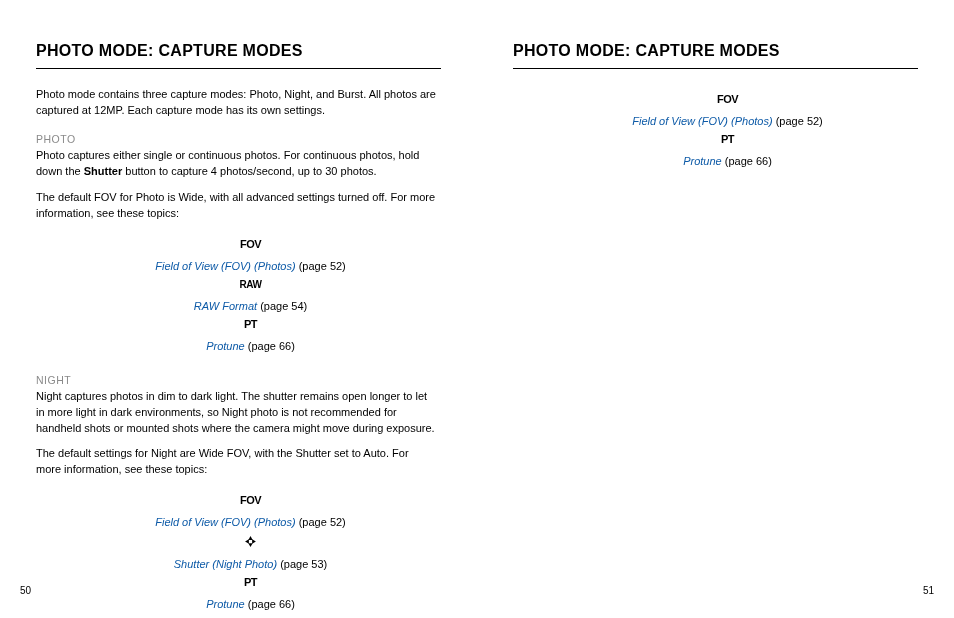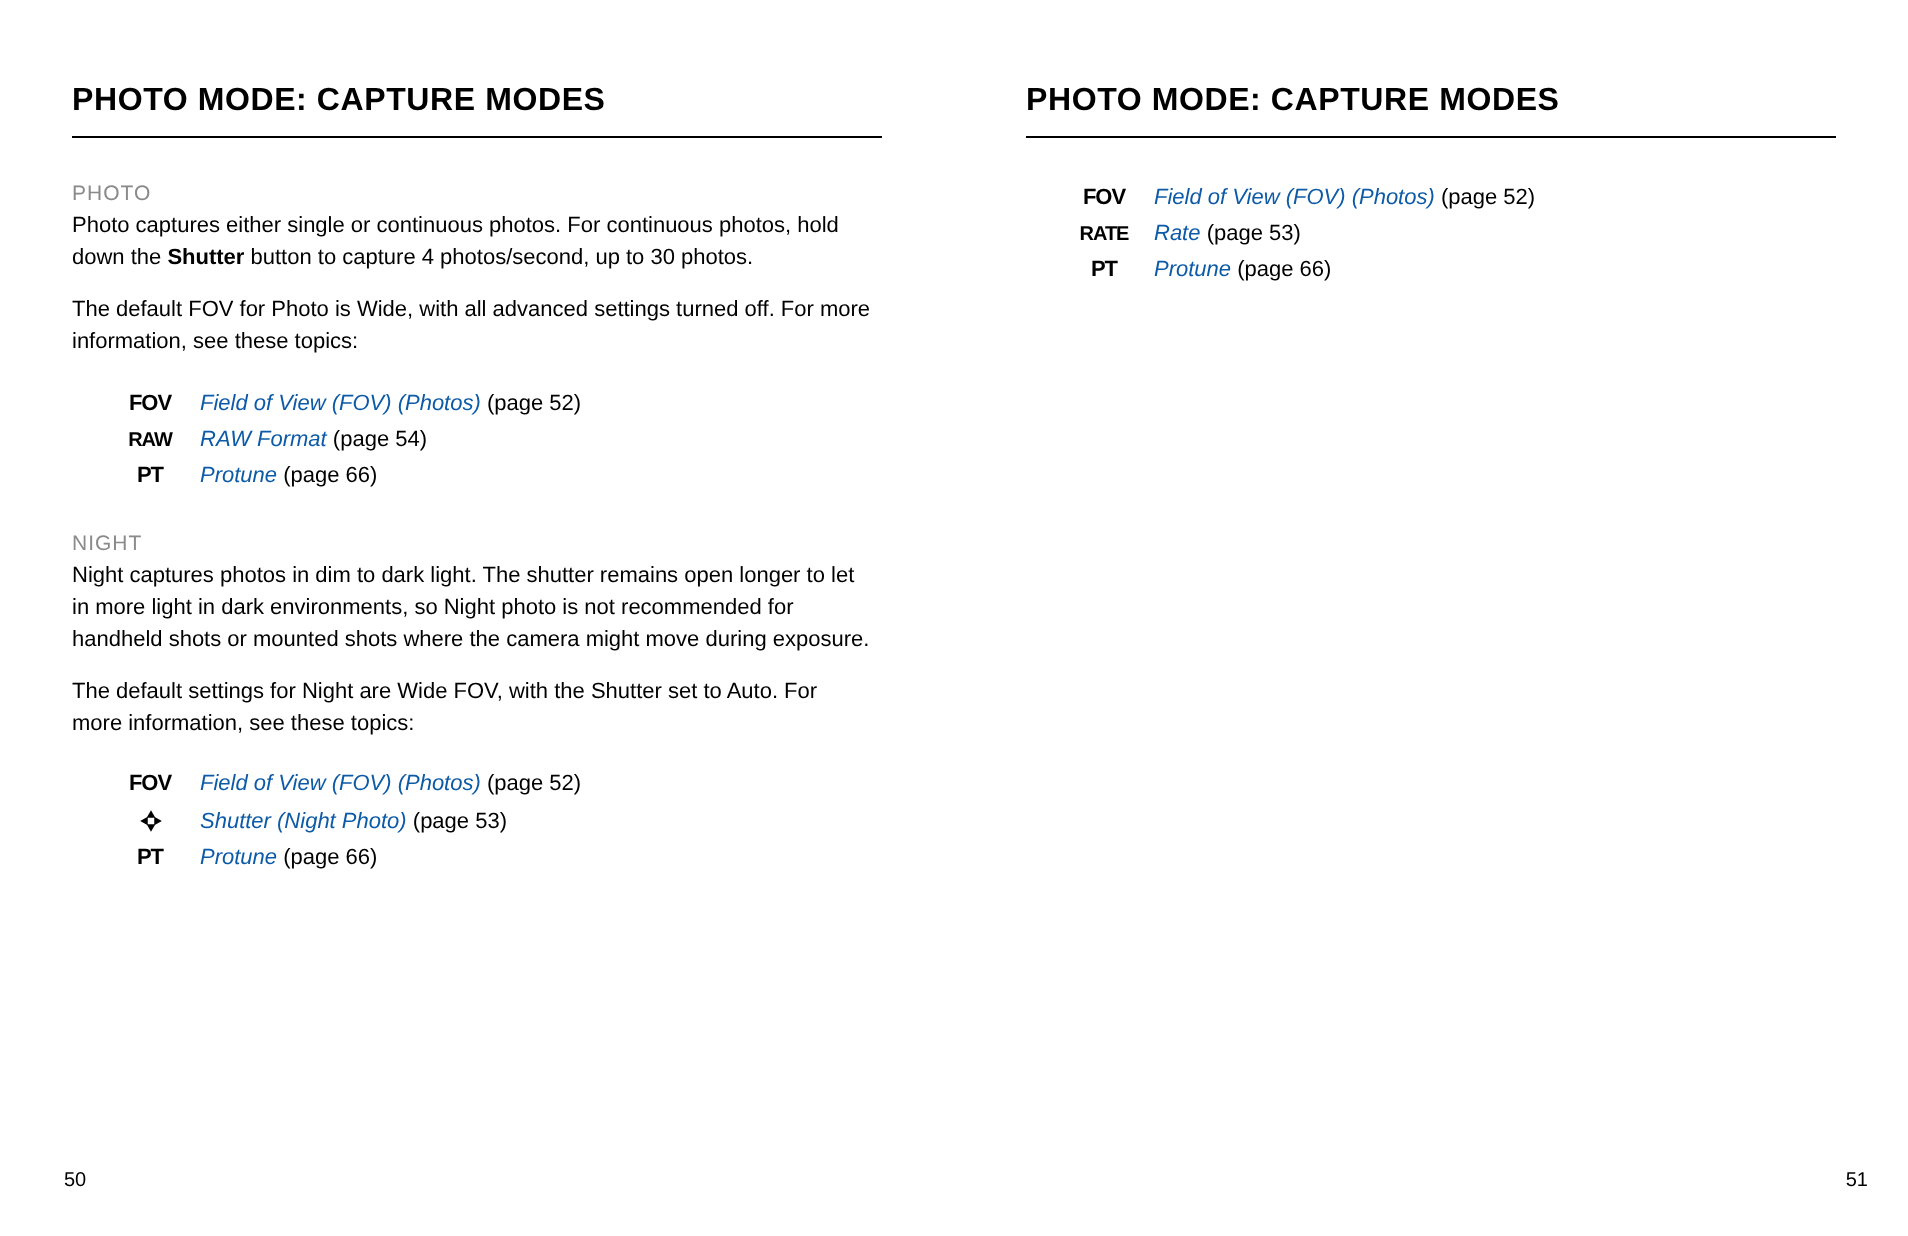--- a/index.html
+++ b/index.html
@@ -42,20 +42,21 @@
   }
   .link-list {
     margin: 6px 0 12px 24px;
   }
   .link-row {
     display: flex;
     align-items: center;
     gap: 10px;
     margin-bottom: 6px;
     font-size: 11px;
+    flex-direction: column;
   }
   .link-row .icon {
     width: 30px;
     text-align: center;
     flex-shrink: 0;
   }
   .icon-text {
     font-weight: 900;
     font-size: 11px;
     letter-spacing: -0.5px;
@@ -69,21 +70,21 @@
   .page-ref {
     color: #000;
     font-style: normal;
   }
   .page-num {
     position: absolute;
     bottom: 22px;
     font-size: 10px;
     color: #000;
   }
-  .page-num.left { left: 32px; }
+  .page-num.left { left: 20px; }
   .page-num.right { right: 20px; text-align: right; }
   .bold { font-weight: 700; margin-top: 35px; }
   
   .wdr-icon {
     display: inline-block;
     width: 14px; height: 14px;
     background: #000;
     position: relative;
     vertical-align: middle;
   }
@@ -103,20 +104,21 @@
     vertical-align: middle;
   }
   .aperture-icon svg { width: 13px; height: 13px; }
 </style>
 </head>
 <body>
 
 <div class="page">
   <h1 class="title">PHOTO MODE: CAPTURE MODES</h1>
 
+  <p class="body">Photo mode contains three capture modes: Photo, Night, and Burst. All photos are captured at 12MP. Each capture mode has its own settings.</p>
 
   <div class="section-label">PHOTO</div>
   <p class="body">
     <span>Photo captures either single or continuous photos. For continuous photos, hold down the </span><span class="bold">Shutter</span><span> button to capture 4 photos/second, up to 30 photos.</span>
   </p>
   <p class="body">The default FOV for Photo is Wide, with all advanced settings turned off. For more information, see these topics:</p>
 
   <div class="link-list">
     <div class="link-row">
       <span class="icon"><span class="icon-text">FOV</span></span>
@@ -168,23 +170,19 @@
 <div class="page">
   <h1 class="title">PHOTO MODE: CAPTURE MODES</h1>
 
 
   <div class="link-list">
     <div class="link-row">
       <span class="icon"><span class="icon-text">FOV</span></span>
       <span><span class="link">Field of View (FOV) (Photos)</span> <span class="page-ref">(page 52)</span></span>
     </div>
     <div class="link-row">
-      <span class="icon"><span class="icon-text icon-small">RATE</span></span>
-      <span><span class="link">Rate</span> <span class="page-ref">(page 53)</span></span>
-    </div>
-    <div class="link-row">
       <span class="icon"><span class="icon-text">PT</span></span>
       <span><span class="link">Protune</span> <span class="page-ref">(page 66)</span></span>
     </div>
   </div>
 
   <div class="page-num right">51</div>
 </div>
 
 </body></html>

